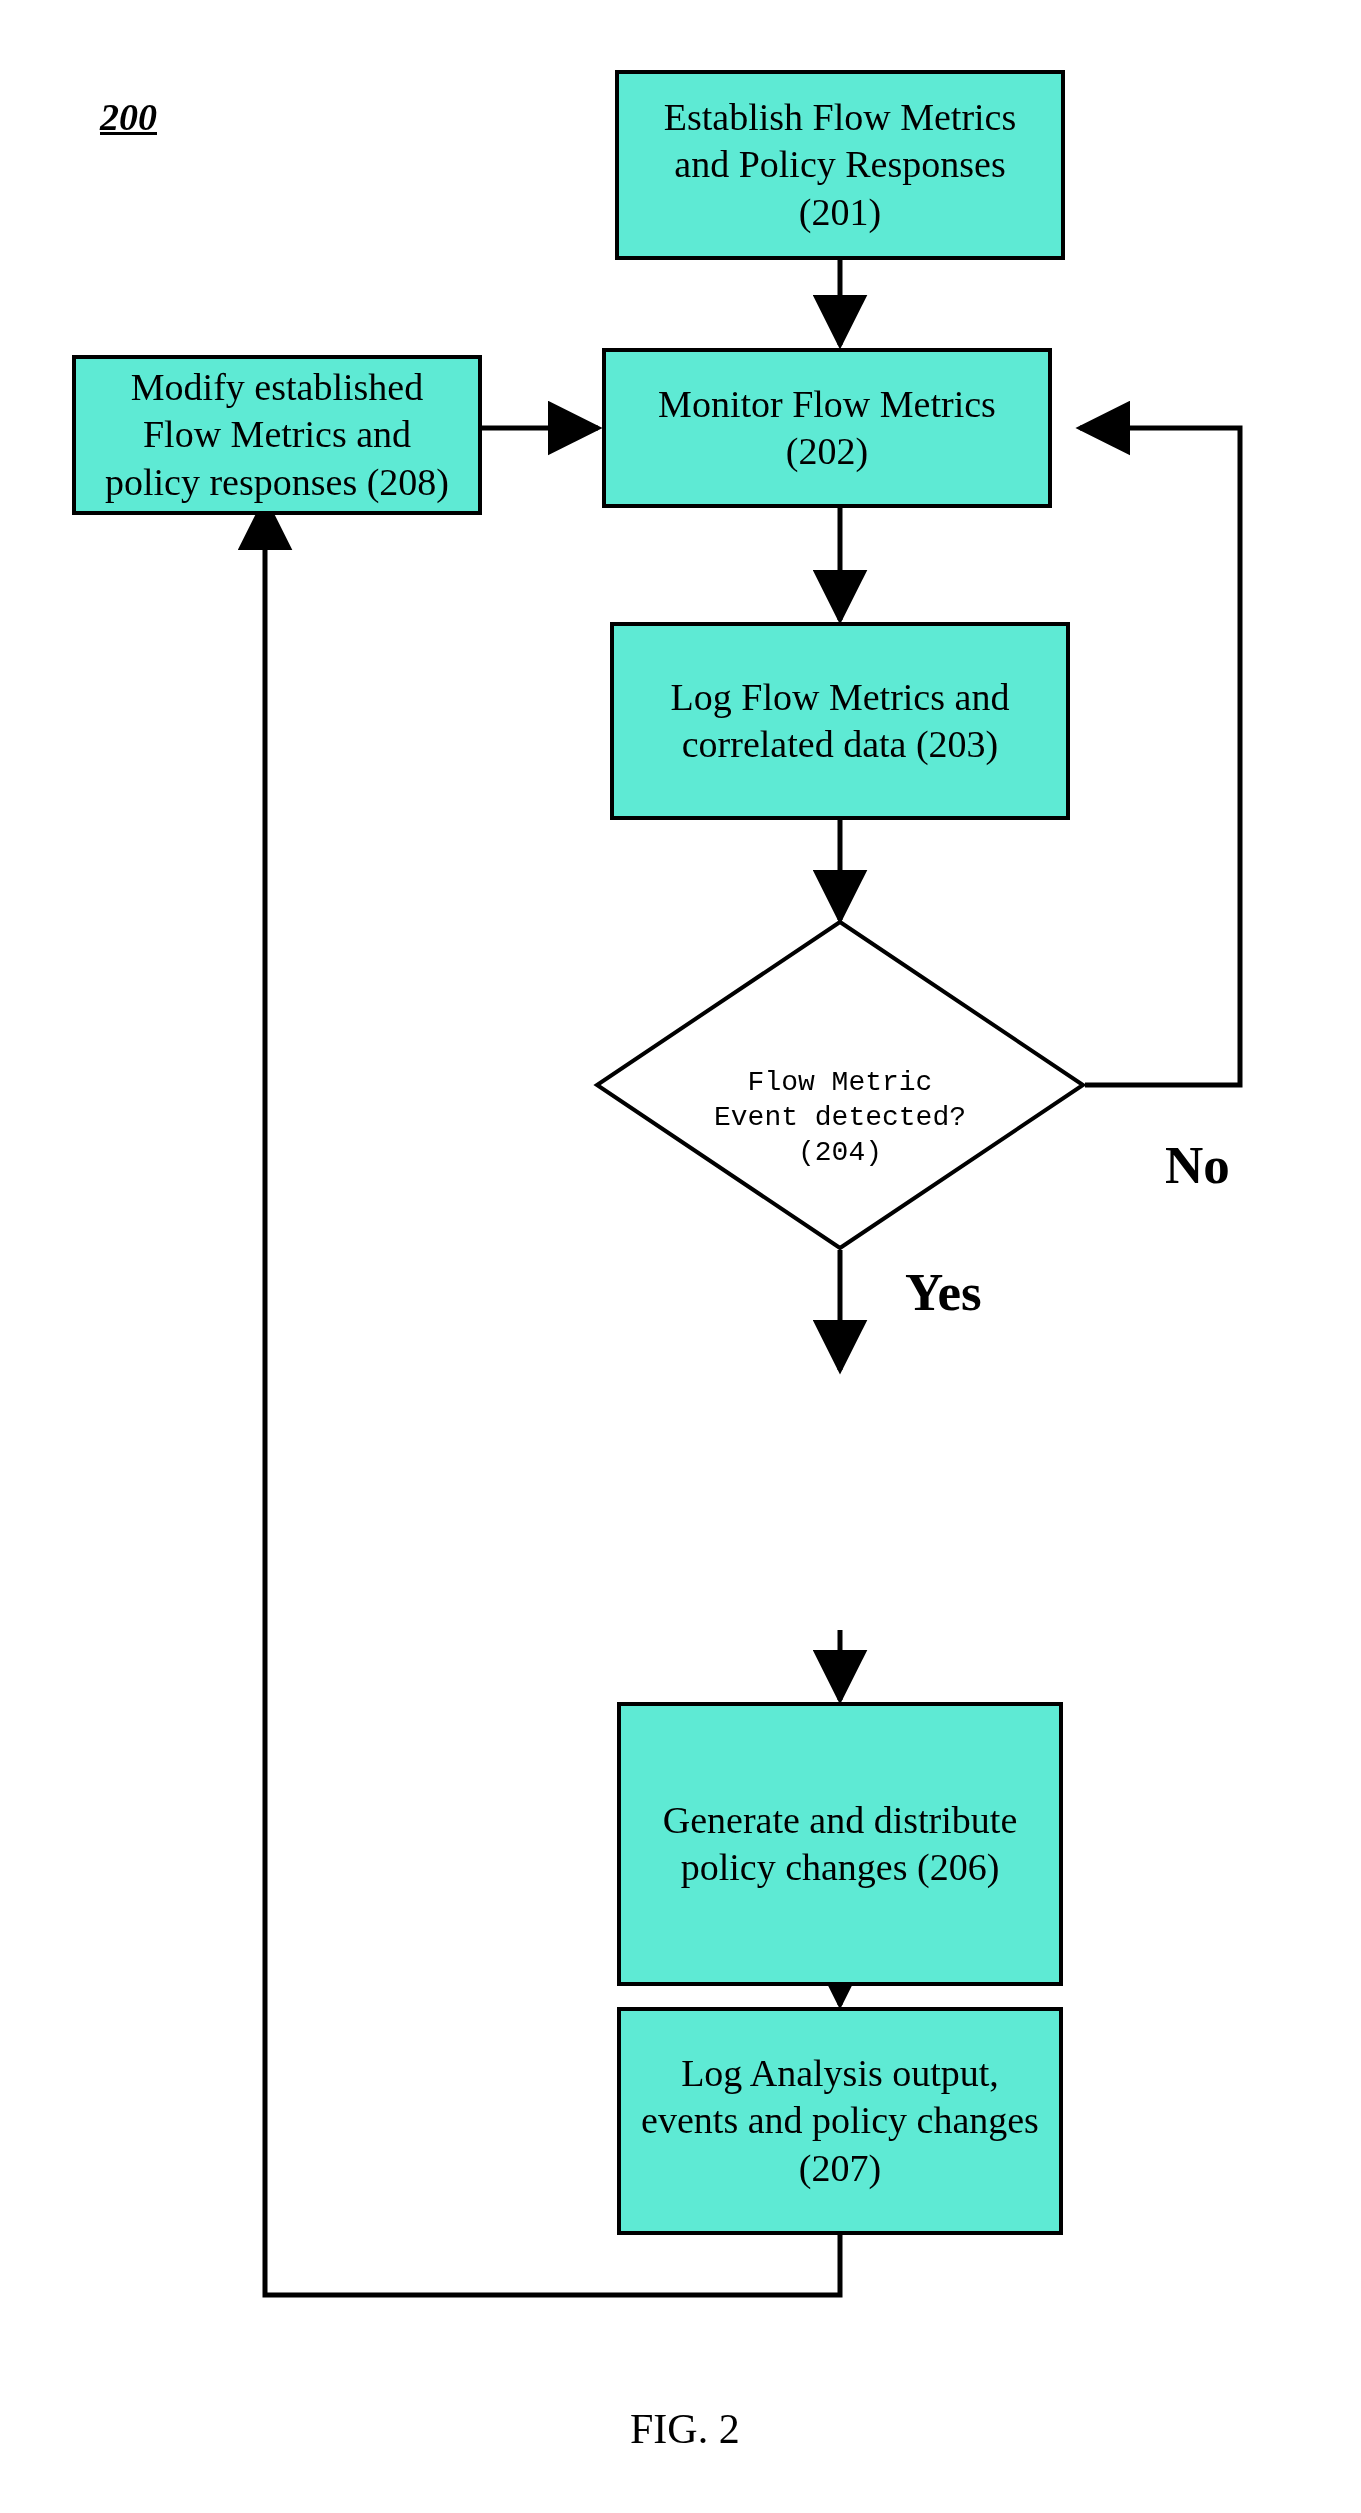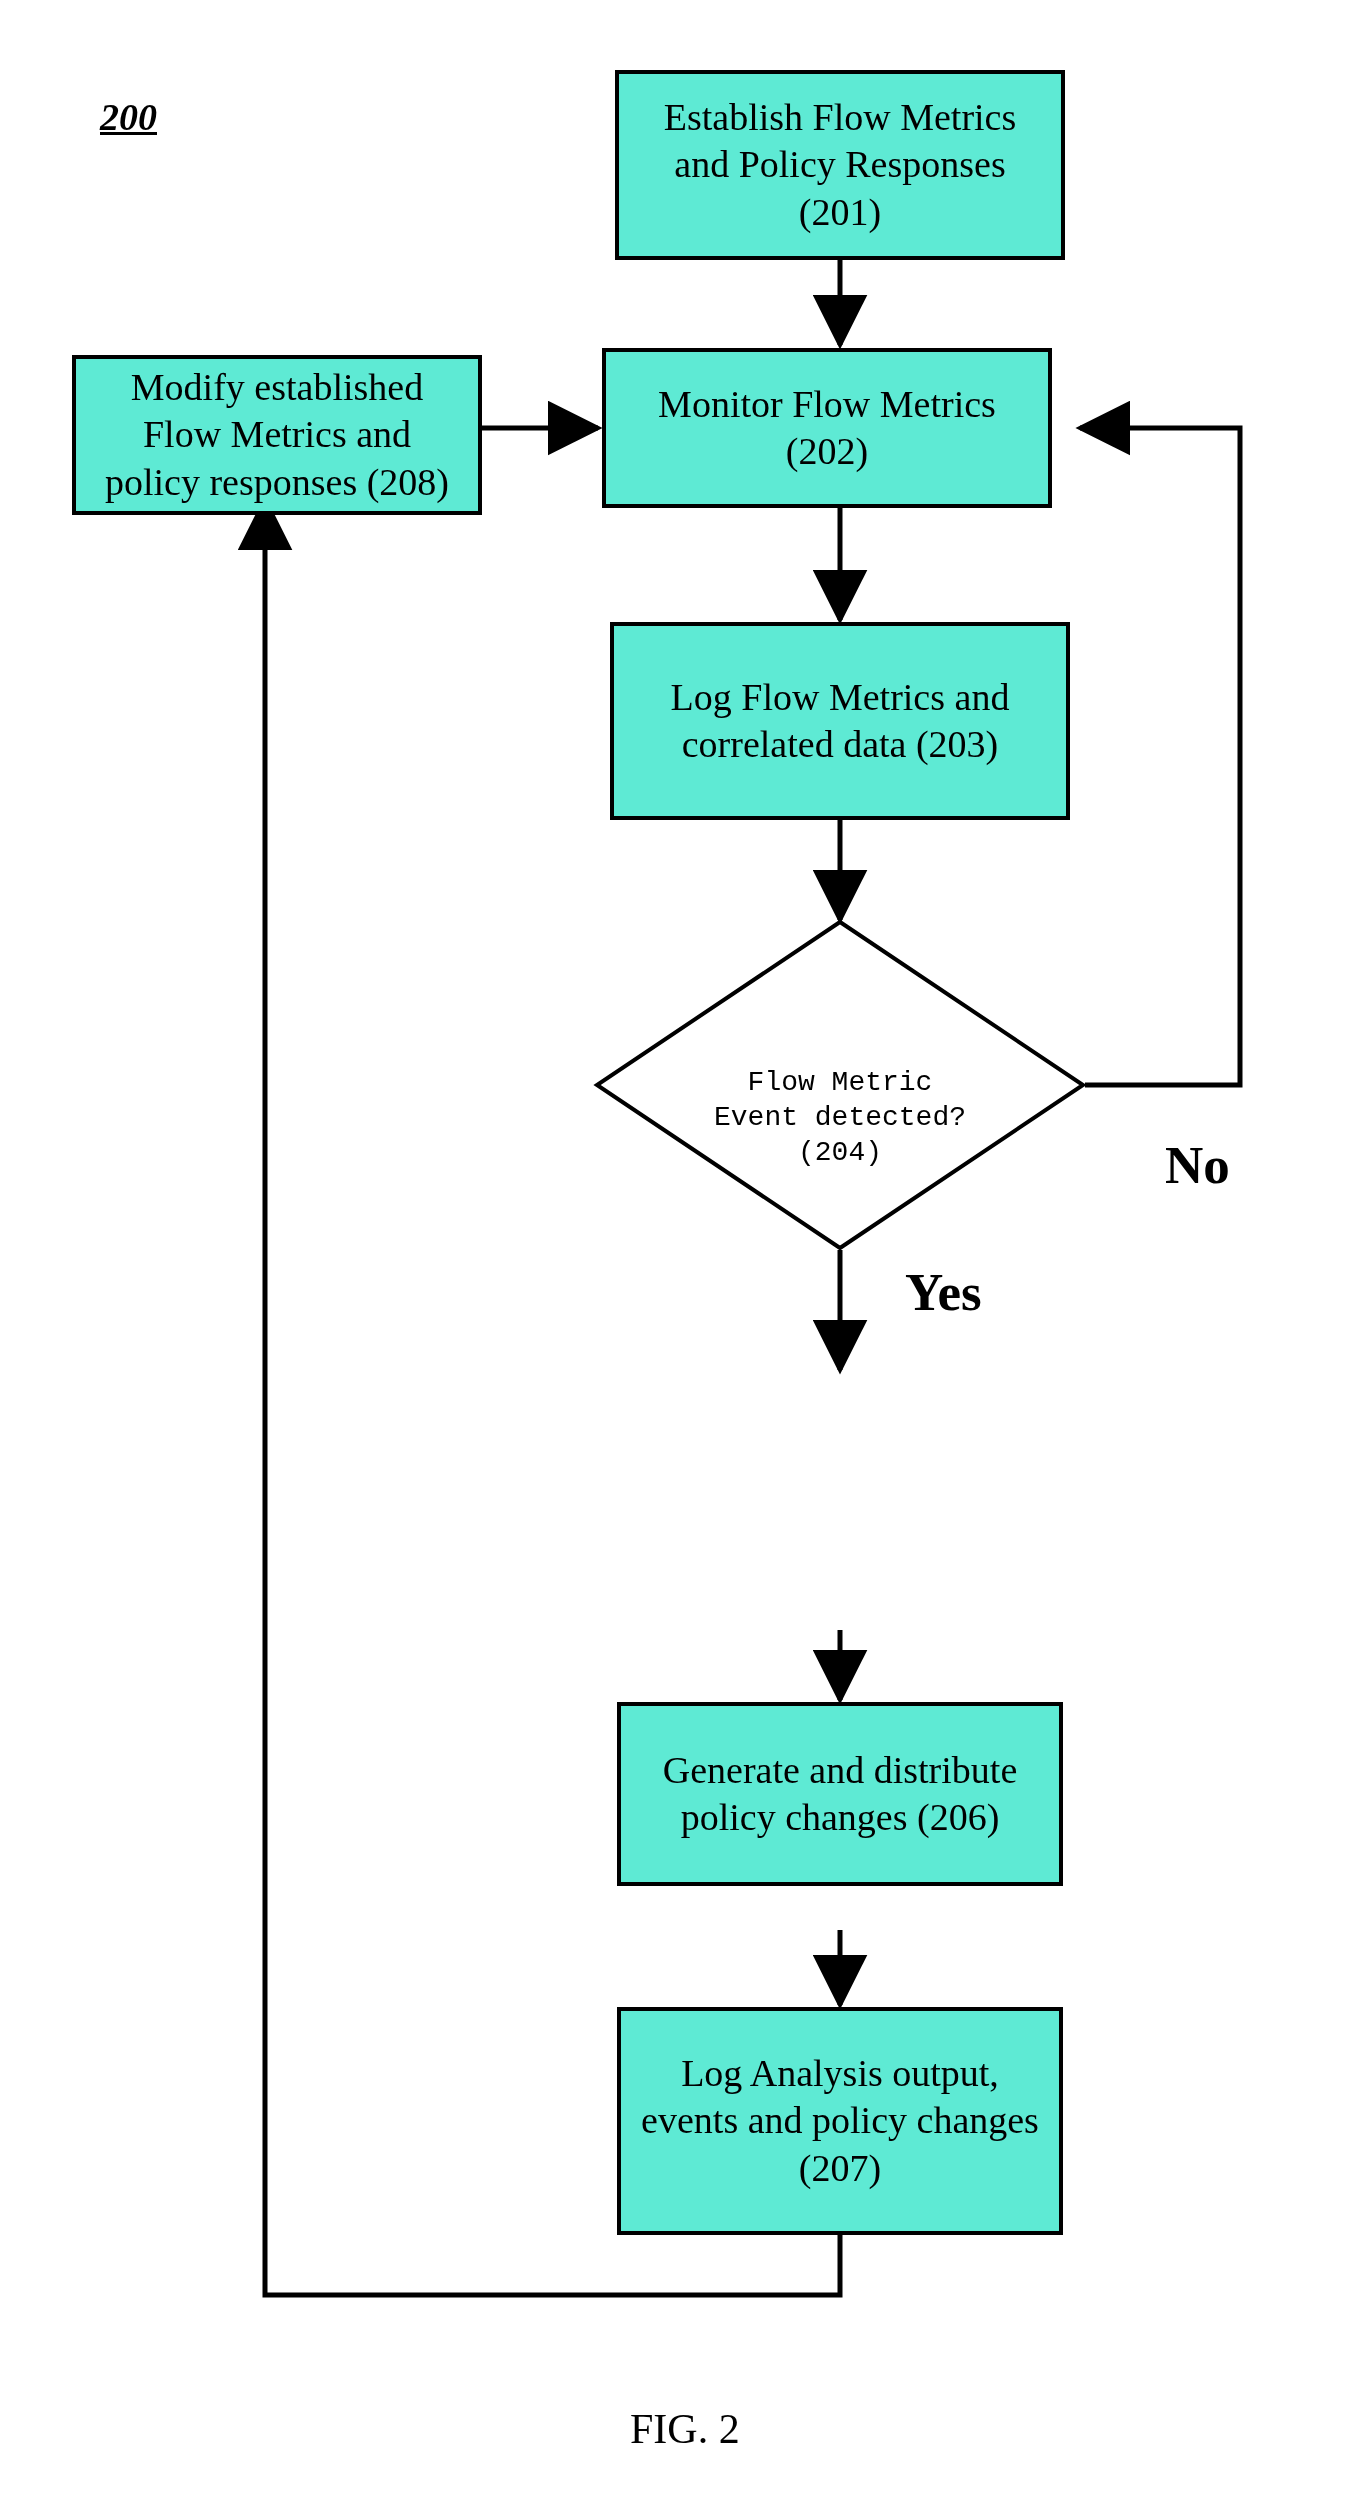--- a/index.html
+++ b/index.html
@@ -119,21 +119,21 @@
     <polygon points="245,2 488,165 245,328 2,165" fill="#fff" stroke="#000" stroke-width="4"></polygon>
   </svg>
   <div class="diamond-text-wrap" style="left:700px; top:1000px; width:280px; height:170px;">
     <span>Flow Metric Event detected? (204)</span>
   </div>
 
   <div class="edge-label" style="left:905px; top:1262px;">Yes</div>
   <div class="edge-label" style="left:1165px; top:1135px;">No</div>
 
 
-  <div class="box" style="left:617px; top:1702px; width:446px; height:184px;">
+  <div class="box" style="left:617px; top:1702px; width:446px; height:284px;">
     <span>Generate and distribute policy changes (206)</span>
   </div>
 
   <div class="box" style="left:617px; top:2007px; width:446px; height:228px;">
     <span>Log Analysis output, events and policy changes (207)</span>
   </div>
 
   <div class="caption" style="left:630px; top:2405px;text-align:right;">FIG. 2</div>
 
 </div>

